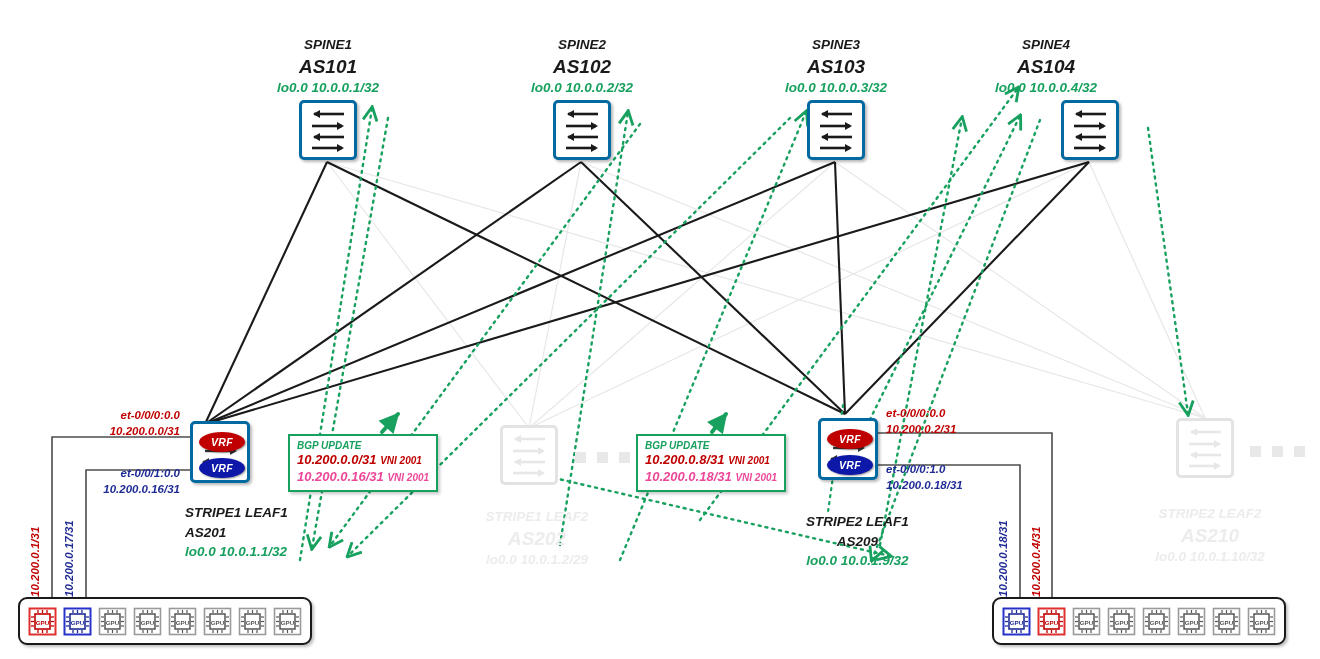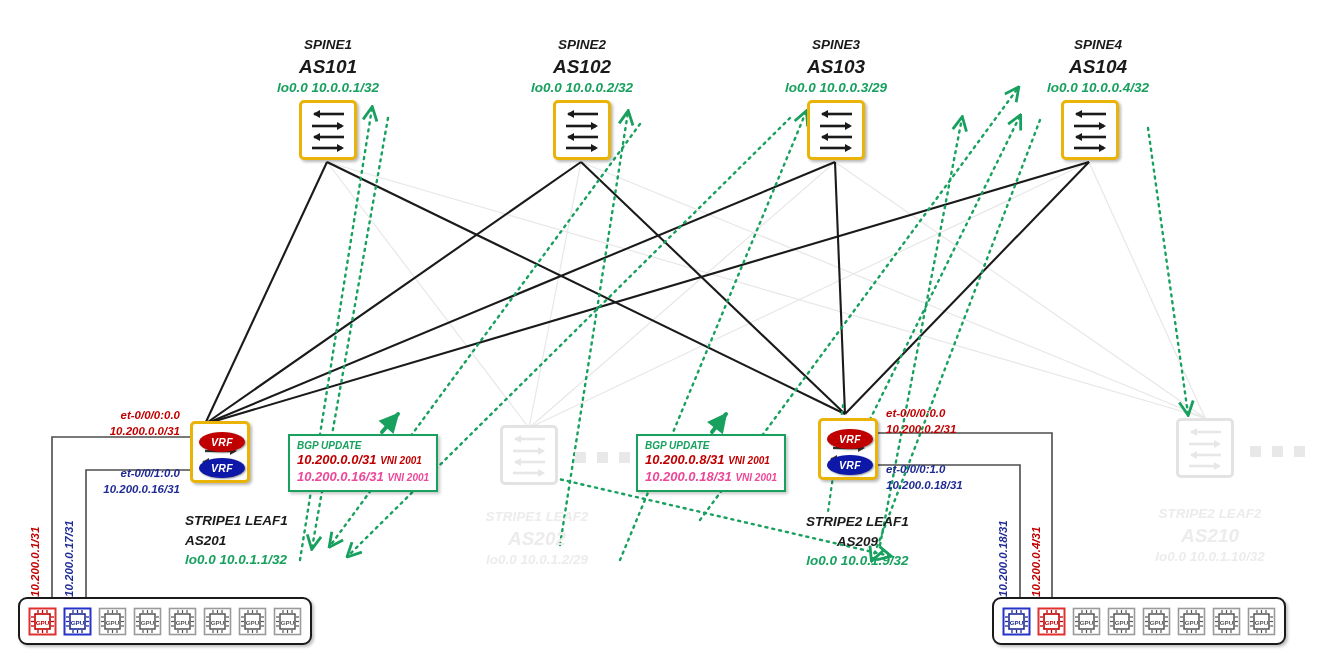--- a/index.html
+++ b/index.html
@@ -20,21 +20,21 @@
     left: 0; top: 0;
     width: 1320px; height: 659px;
     pointer-events: none;
   }
   .node {
     position: absolute;
   }
   .switch-box {
     position: absolute;
     width: 58px; height: 60px;
-    border: 3px solid #eab308;
+    border: 3px solid #0369a1;
     border-radius: 5px;
     background: #ffffff;
     box-shadow: 2px 2px 3px rgba(0,0,0,0.28);
   }
   .switch-box.faded {
     border-color: #e3e3e3;
     box-shadow: none;
   }
   .label-block {
     position: absolute;
@@ -266,40 +266,40 @@
             <polyline points="35,41 42,45 35,49" fill="#1a1a1a" stroke="none"></polyline>
         </g>
       </svg>
     </div>
   </div>
 
   <div class="node">
     <div class="label-block" style="left:746px; top:36px; width:180px;">
       <div class="lbl-name">SPINE3</div>
       <div class="lbl-as">AS103</div>
-      <div class="lbl-lo">lo0.0 10.0.0.3/29</div>
+      <div class="lbl-lo">lo0.0 10.0.0.3/32</div>
     </div>
     <div class="switch-box" style="left:807px; top:100px;">
       <svg width="52" height="54" viewBox="0 0 52 54">
         <g stroke="#1a1a1a" stroke-width="2.6" fill="none">
           <line x1="12" y1="11" x2="42" y2="11"></line>
             <polyline points="18,7 11,11 18,15" fill="#1a1a1a" stroke="none"></polyline>
           <line x1="10" y1="23" x2="40" y2="23"></line>
             <polyline points="35,19 42,23 35,27" fill="#1a1a1a" stroke="none"></polyline>
           <line x1="12" y1="34" x2="42" y2="34"></line>
             <polyline points="18,30 11,34 18,38" fill="#1a1a1a" stroke="none"></polyline>
           <line x1="10" y1="45" x2="40" y2="45"></line>
             <polyline points="35,41 42,45 35,49" fill="#1a1a1a" stroke="none"></polyline>
         </g>
       </svg>
     </div>
   </div>
 
   <div class="node">
-    <div class="label-block" style="left:1008px; top:36px; width:180px;">
+    <div class="label-block" style="left:956px; top:36px; width:180px;">
       <div class="lbl-name">SPINE4</div>
       <div class="lbl-as">AS104</div>
       <div class="lbl-lo">lo0.0 10.0.0.4/32</div>
     </div>
     <div class="switch-box" style="left:1061px; top:100px;">
       <svg width="52" height="54" viewBox="0 0 52 54">
         <g stroke="#1a1a1a" stroke-width="2.6" fill="none">
           <line x1="12" y1="11" x2="42" y2="11"></line>
             <polyline points="18,7 11,11 18,15" fill="#1a1a1a" stroke="none"></polyline>
           <line x1="10" y1="23" x2="40" y2="23"></line>
@@ -323,21 +323,21 @@
             <polyline points="37,23 44,27 37,31" fill="#333" stroke="none"></polyline>
           <line x1="10" y1="38" x2="40" y2="38"></line>
             <polyline points="16,34 9,38 16,42" fill="#333" stroke="none"></polyline>
           <line x1="12" y1="49" x2="42" y2="49"></line>
             <polyline points="37,45 44,49 37,53" fill="#333" stroke="none"></polyline>
         </g>
       </svg>
       <div class="vrf vrf-red" style="left:6px; top:8px;">VRF</div>
       <div class="vrf vrf-blue" style="left:6px; top:34px;">VRF</div>
     </div>
-    <div class="leaf-label" style="left:185px; top:503px;margin-top:8px;">
+    <div class="leaf-label" style="left:185px; top:503px;">
       <div class="l1">STRIPE1 LEAF1</div>
       <div class="l2">AS201</div>
       <div class="l3">lo0.0 10.0.1.1/32</div>
     </div>
     <div class="iface-label iface-red ta-right" style="left:40px; top:408px; width:140px;">
       <div>et-0/0/0:0.0</div>
       <div>10.200.0.0/31</div>
     </div>
     <div class="iface-label iface-blue ta-right" style="left:40px; top:466px; width:140px;">
       <div>et-0/0/1:0.0</div>

